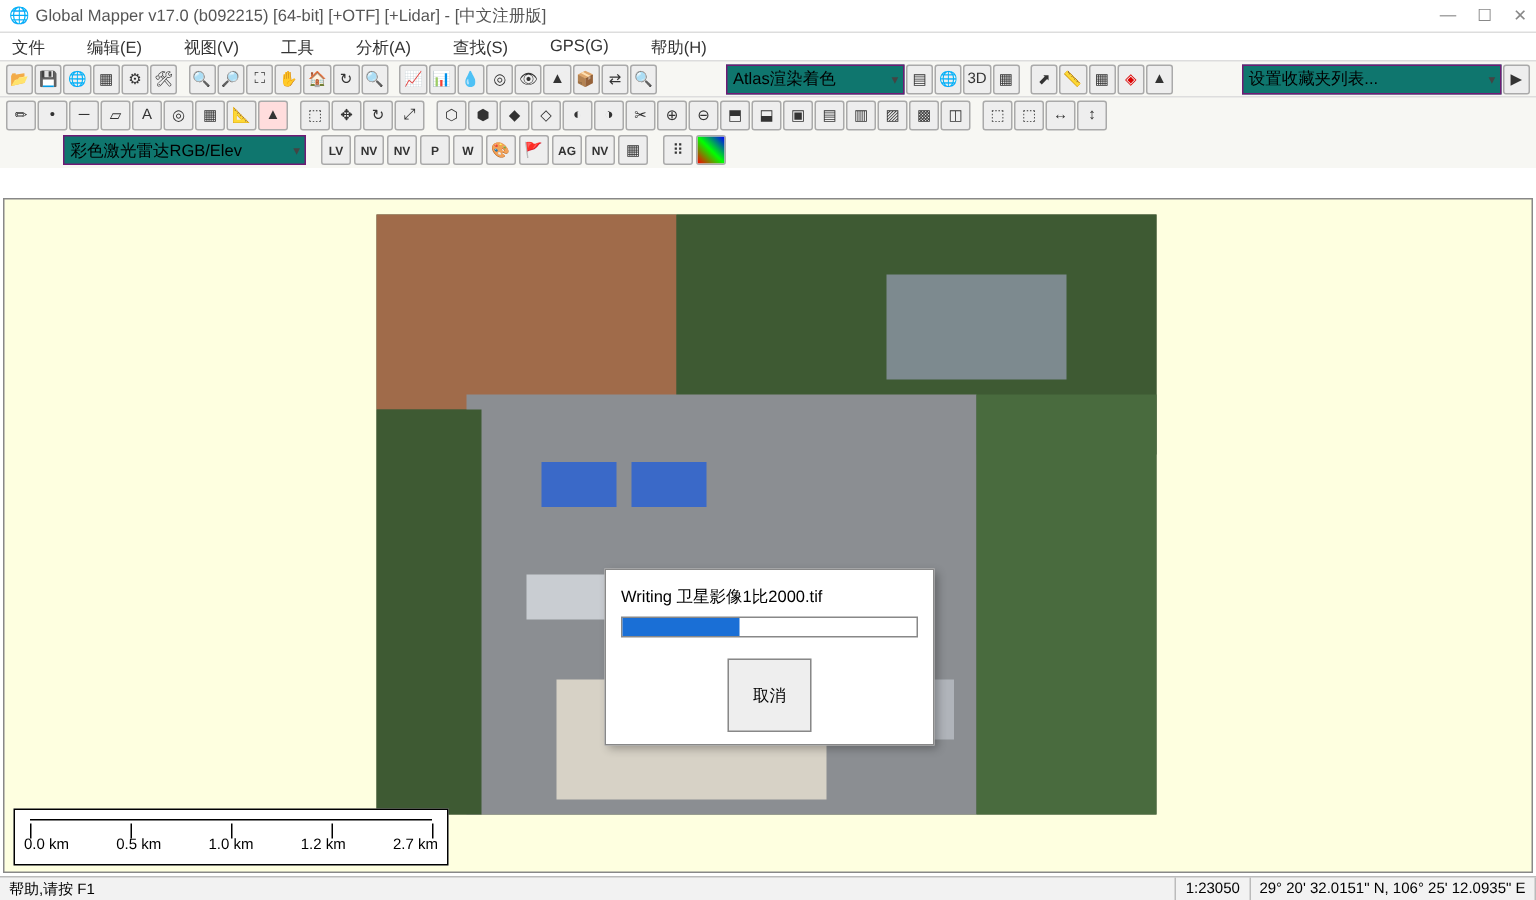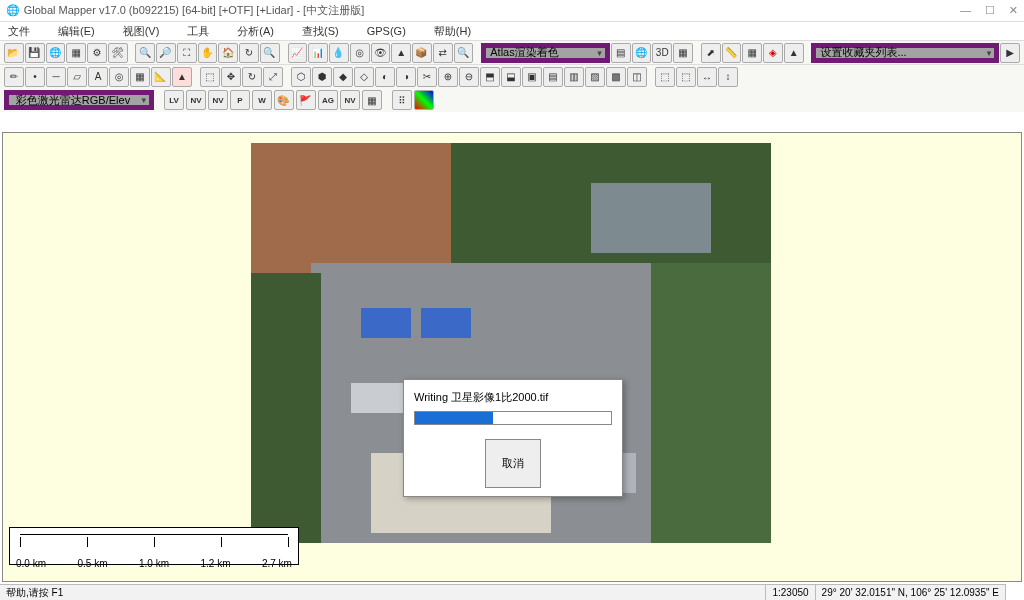--- a/index.html
+++ b/index.html
@@ -5,32 +5,32 @@
 * { box-sizing: border-box; margin: 0; padding: 0; }
 body { font-family: "Microsoft YaHei", Tahoma, sans-serif; font-size: 11px; background: #fff; overflow: hidden; width: 1024px; height: 600px; position: relative; }
 .titlebar { height: 22px; background: #fff; display: flex; align-items: center; padding: 0 6px; color: #555; border-bottom: 1px solid #ddd; }
 .titlebar .icon { margin-right: 4px; }
 .titlebar .controls { margin-left: auto; display: flex; gap: 14px; color: #888; }
 .menubar { height: 18px; display: flex; align-items: center; padding: 0 8px; gap: 28px; color: #333; font-size: 11px; }
 .menubar span { cursor: default; }
 .toolbar { height: 24px; display: flex; align-items: center; padding: 1px 4px; gap: 1px; background: #f7f7f3; border-top: 1px solid #ddd; }
 .tbtn { width: 20px; height: 20px; display: inline-flex; align-items: center; justify-content: center; border: 1px solid #aaa; background: #eee; font-size: 10px; color: #333; border-radius: 2px; }
 .tsep { width: 6px; }
-.dropdown { height: 20px; border: 5px solid #701a75; background: #a3a3a3; font-size: 11px; padding: 0 16px 0 4px; position: relative; display: inline-flex; align-items: center; }
+.dropdown { height: 20px; border: 1px solid #701a75; background: #0f766e; font-size: 11px; padding: 0 16px 0 4px; position: relative; display: inline-flex; align-items: center; margin-left: 38px; }
 .dropdown::after { content: "▾"; position: absolute; right: 3px; font-size: 9px; color: #444; }
 .row3 { height: 24px; display: flex; align-items: center; padding: 1px 4px; gap: 2px; background: #f7f7f3; }
-.row3 .dropdown { width: 150px; justify-content: center; }
+.row3 .dropdown { width: 162px; }
 .canvas { position: absolute; top: 132px; left: 2px; right: 2px; bottom: 18px; background: #feffe0; border: 1px solid #888; }
 .satellite { position: absolute; left: 248px; top: 10px; width: 520px; height: 400px; background: #4a5a3f; }
 .sat-block { position: absolute; }
-.scalebar { position: absolute; left: 6px; bottom: 16px; width: 290px; height: 38px; background: #fff; border: 1px solid #000; padding: 16px 6px; }
+.scalebar { position: absolute; left: 6px; bottom: 4px; width: 290px; height: 38px; background: #fff; border: 1px solid #000; padding: 4px 6px; }
 .scalebar .ticks { display: flex; justify-content: space-between; font-size: 10px; margin-top: 14px; }
 .scalebar .line { position: absolute; top: 6px; left: 10px; right: 10px; height: 10px; border-top: 1px solid #000; }
 .scalebar .tick { position: absolute; top: 2px; width: 1px; height: 10px; background: #000; }
-.statusbar { position: absolute; bottom: 0; left: 0; right: 18px; height: 16px; display: flex; align-items: center; background: #f2f2f2; border-top: 1px solid #bbb; font-size: 10px; }
+.statusbar { position: absolute; bottom: 0; left: 0; right: 0; height: 16px; display: flex; align-items: center; background: #f2f2f2; border-top: 1px solid #bbb; font-size: 10px; }
 .statusbar .cell { border-right: 1px solid #bbb; padding: 0 6px; height: 100%; display: flex; align-items: center; white-space: nowrap; }
 .statusbar .help { flex: 1; }
 .dialog { position: absolute; left: 400px; top: 246px; width: 220px; background: #fff; border: 1px solid #888; box-shadow: 2px 2px 6px rgba(0,0,0,0.3); }
 .dialog .dtitle { padding: 4px 8px; font-size: 11px; border-bottom: 1px solid #ddd; }
 .dialog .dbody { padding: 10px 10px 8px; }
 .dialog .dmsg { font-size: 11px; margin-bottom: 6px; }
 .dialog .pbar { height: 14px; border: 1px solid #888; background: #fff; position: relative; margin-bottom: 14px; }
 .dialog .pfill { position: absolute; left: 0; top: 0; bottom: 0; width: 40%; background: #1a6fd6; }
 .dialog .dbtns { text-align: center; }
 .dialog button { padding: 16px 16px; font-size: 11px; border: 1px solid #888; background: #eee; }

